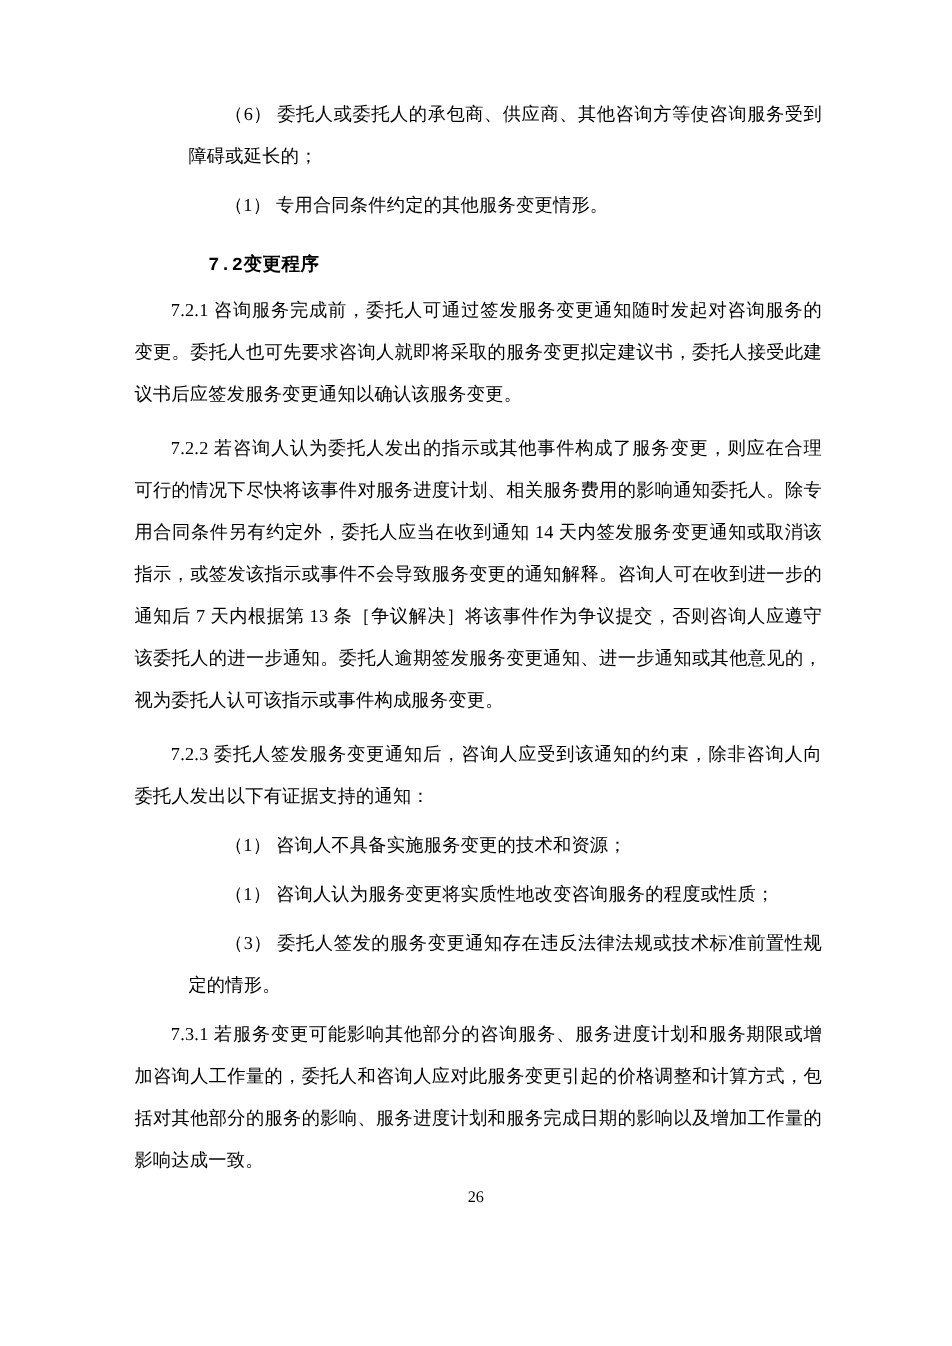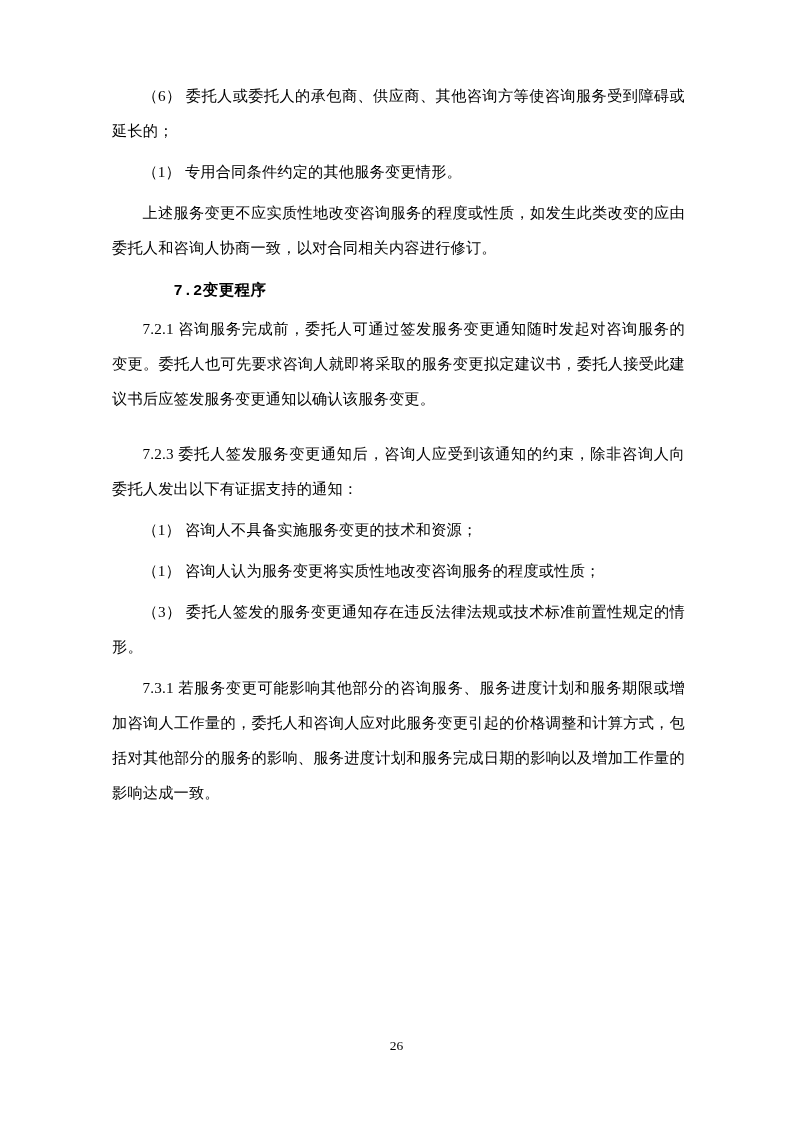--- a/index.html
+++ b/index.html
@@ -33,69 +33,70 @@
     line-height: 35px;
     text-align: justify;
     text-justify: inter-ideograph;
     letter-spacing: 0.2px;
   }
   p.indent2 {
     text-indent: 2em;
   }
   p.listitem {
     text-indent: 2em;
+    margin-left: 45px;
   }
   h3.heading {
     margin: 0;
     font-size: 15.4px;
     line-height: 40px;
     font-weight: bold;
     font-family: Liberation Mono, monospace;
     text-indent: 2em;
     letter-spacing: 0.5px;
   }
   .gap-sm { height: 6px; }
   .gap-md { height: 10px; }
   .heading-num {
     display: inline-block;
     min-width: 3.1em;
   }
   .page-number {
     position: absolute;
     left: 0;
     right: 0;
-    top: 1038px;
+    top: 990px;
     text-align: center;
     font-size: 13.5px;
     font-family: "Liberation Serif", "DejaVu Serif", serif;
   }
 </style>
 </head>
 <body>
 
 <div class="page">
 
   <div class="doc-body">
 
     <p class="para listitem">（6） 委托人或委托人的承包商、供应商、其他咨询方等使咨询服务受到障碍或延长的；</p>
     <div class="gap-sm"></div>
 
     <p class="para listitem">（1） 专用合同条件约定的其他服务变更情形。</p>
     <div class="gap-sm"></div>
 
-    <p class="para indent2">上述服务变更不应实质性地改变咨询服务的程度或性质，如发生此类改变的应由委托人和咨询人协商一致，以对合同相关内容进行修订。</p>
     <div class="gap-sm"></div>
 
     <h3 class="heading">
       <span class="heading-num">7.2</span><span>变更程序</span>
     </h3>
 
     <p class="para indent2">7.2.1  咨询服务完成前，委托人可通过签发服务变更通知随时发起对咨询服务的变更。委托人也可先要求咨询人就即将采取的服务变更拟定建议书，委托人接受此建议书后应签发服务变更通知以确认该服务变更。</p>
     <div class="gap-md"></div>
 
+    <p class="para indent2">7.2.2  若咨询人认为委托人发出的指示或其他事件构成了服务变更，则应在合理可行的情况下尽快将该事件对服务进度计划、相关服务费用的影响通知委托人。除专用合同条件另有约定外，委托人应当在收到通知 14 天内签发服务变更通知或取消该指示，或签发该指示或事件不会导致服务变更的通知解释。咨询人可在收到进一步的通知后 7 天内根据第 13 条［争议解决］将该事件作为争议提交，否则咨询人应遵守该委托人的进一步通知。委托人逾期签发服务变更通知、进一步通知或其他意见的，视为委托人认可该指示或事件构成服务变更。</p>
     <div class="gap-md"></div>
 
     <p class="para indent2">7.2.3  委托人签发服务变更通知后，咨询人应受到该通知的约束，除非咨询人向委托人发出以下有证据支持的通知：</p>
     <div class="gap-sm"></div>
 
     <p class="para listitem">（1） 咨询人不具备实施服务变更的技术和资源；</p>
     <div class="gap-sm"></div>
 
     <p class="para listitem">（1） 咨询人认为服务变更将实质性地改变咨询服务的程度或性质；</p>
     <div class="gap-sm"></div>

